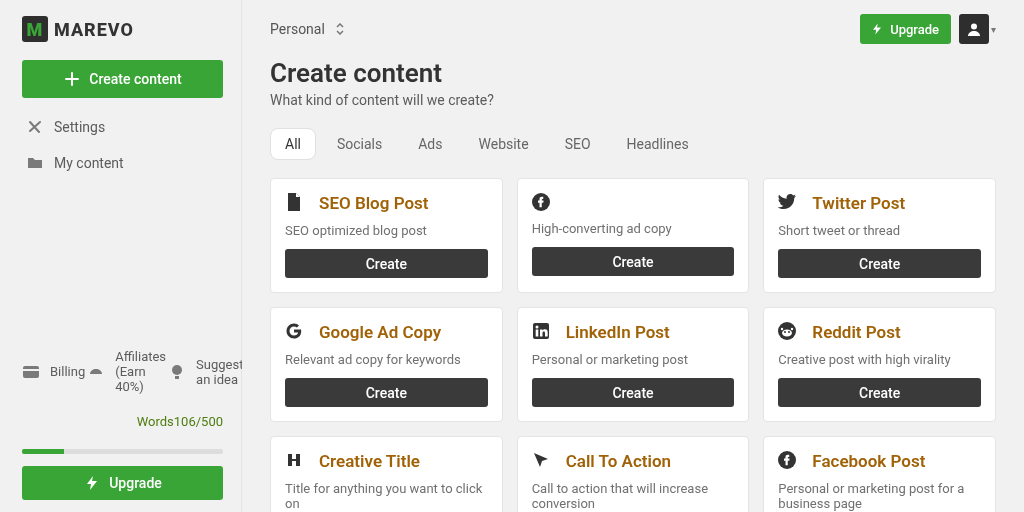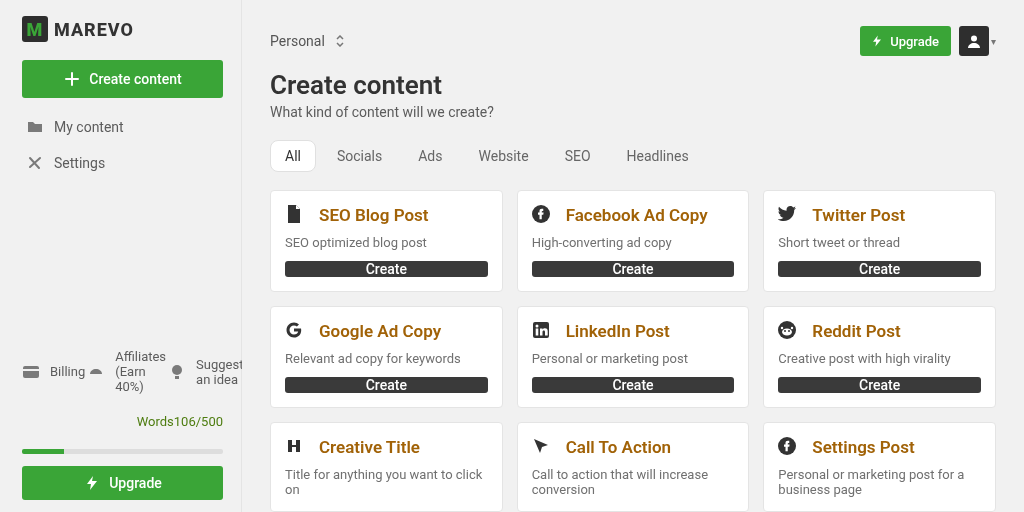--- a/index.html
+++ b/index.html
@@ -12,36 +12,36 @@
 .btn-green{background:#3aa537;color:#fff;height:38px;width:100%}
 .btn-green-sm{background:#3aa537;color:#fff;height:30px;padding:0 12px;font-size:13px}
 .nav{margin-top:14px;display:flex;flex-direction:column;gap:6px}
 .nav-item{display:flex;align-items:center;gap:10px;padding:6px 4px;color:#5c5c5c;font-size:14px;cursor:pointer}
 .spacer{flex:1}
 .bottom-nav{display:flex;flex-direction:row;gap:2px;margin-bottom:10px}
 .bottom-item{display:flex;align-items:center;gap:10px;padding:4px 0;color:#5c5c5c;font-size:13px;cursor:pointer}
 .words-row{display:flex;justify-content:flex-end;font-size:13px;color:#4d7c0f;margin:6px 0 20px}
 .progress{height:5px;background:#ddd;border-radius:2px;margin-bottom:12px;overflow:hidden}
 .progress-fill{height:100%;background:#3aa537;width:21%}
-.main{flex:1;padding:26px 28px 0 28px;background:#f1f1f1;overflow:hidden}
+.main{flex:1;padding:14px 28px 0 28px;background:#f1f1f1;overflow:hidden}
 .topbar{display:flex;align-items:center;justify-content:space-between;margin-bottom:14px}
 .ws-selector{display:flex;align-items:center;gap:6px;font-size:14px;color:#555;cursor:pointer}
 .topbar-right{display:flex;align-items:center;gap:8px}
 .avatar-btn{width:30px;height:30px;background:#2e2e2e;border-radius:3px;display:flex;align-items:center;justify-content:center;color:#fff;cursor:pointer}
 .avatar-wrap{display:flex;align-items:center;gap:2px;cursor:pointer}
 h1{font-size:26px;font-weight:600;margin-bottom:4px}
 .subtitle{font-size:14px;color:#5c5c5c;margin-bottom:20px}
 .tabs{display:flex;gap:6px;margin-bottom:18px}
 .tab{padding:7px 14px;font-size:14px;color:#666;border-radius:8px;cursor:pointer;background:transparent;border:1px solid transparent}
 .tab.active{background:#fff;border-color:#e0e0e0;color:#333}
 .grid{display:grid;grid-template-columns:repeat(3,1fr);gap:14px}
 .card{background:#fff;border:1px solid #e4e4e4;border-radius:4px;padding:14px 14px 14px;display:flex;flex-direction:column;gap:10px}
 .card-head{display:flex;align-items:flex-start;gap:16px;font-size:17px;font-weight:600;color:#a16207}
 .card-desc{font-size:13px;color:#707070;min-height:16px}
-.btn-dark{background:#3a3a3a;color:#fff;height:16px;width:100%;border-radius:3px;font-size:14px;font-weight:500;border:none;cursor:pointer}
+.btn-dark{background:#3a3a3a;color:#fff;height:29px;width:100%;border-radius:3px;font-size:14px;font-weight:500;border:none;cursor:pointer}
 .ic{width:18px;height:18px;display:inline-flex;align-items:center;justify-content:center;flex-shrink:0}
 svg{display:block}
 .caret{font-size:10px;color:#777}
 </style>
 </head>
 <body>
 
 <div class="app">
 
   <aside class="sidebar">
@@ -56,32 +56,32 @@
             <path d="M7 1v12M1 7h12" stroke="#fff" stroke-width="2" stroke-linecap="round"></path>
           </svg>
       </span>
       <span>Create content</span>
     </button>
 
     <nav class="nav">
       <div class="nav-item">
         <span class="ic">
           <svg width="16" height="16" viewBox="0 0 16 16" fill="#7a7a7a">
+              <path d="M3 12l10-9M12 13l-9-10" stroke="#7a7a7a" stroke-width="2" stroke-linecap="round"></path>
+            </svg>
+        </span>
+        <span>Settings</span>
+      </div>
+      <div class="nav-item">
+        <span class="ic">
+          <svg width="16" height="16" viewBox="0 0 16 16" fill="#7a7a7a">
               <path d="M1 3h5l2 2h7v8H1z"></path>
             </svg>
         </span>
         <span>My content</span>
-      </div>
-      <div class="nav-item">
-        <span class="ic">
-          <svg width="16" height="16" viewBox="0 0 16 16" fill="#7a7a7a">
-              <path d="M3 12l10-9M12 13l-9-10" stroke="#7a7a7a" stroke-width="2" stroke-linecap="round"></path>
-            </svg>
-        </span>
-        <span>Settings</span>
       </div>
     </nav>
 
     <div class="spacer"></div>
 
     <div class="bottom-nav">
       <div class="bottom-item">
         <span class="ic">
           <svg width="16" height="12" viewBox="0 0 16 12" fill="#7a7a7a">
               <rect width="16" height="12" rx="2"></rect>
@@ -196,21 +196,20 @@
       </div>
 
       <div class="card">
         <div class="card-head">
           <span class="ic">
               <svg width="18" height="18" viewBox="0 0 18 18">
                 <circle cx="9" cy="9" r="9" fill="#333"></circle>
                 <path d="M10 5h2V2h-2c-2 0-3 1-3 3v2H5v3h2v6h3v-6h2l.5-3H10V6c0-.6.4-1 1-1z" fill="#fff" transform="scale(0.75) translate(3 3)"></path>
               </svg>
             </span>
-          <span>Facebook Ad Copy</span>
         </div>
         <div class="card-desc">High-converting ad copy</div>
         <button class="btn-dark">Create</button>
       </div>
 
       <div class="card">
         <div class="card-head">
           <span class="ic">
               <svg width="18" height="16" viewBox="0 0 18 16" fill="#333">
                 <path d="M18 2c-.7.3-1.4.5-2.2.6.8-.5 1.4-1.2 1.7-2.1-.7.4-1.6.8-2.4.9C14.4.5 13.4 0 12.3 0 10.2 0 8.5 1.7 8.5 3.8c0 .3 0 .6.1.9C5.5 4.5 2.8 3 1 .7.7 1.3.5 2 .5 2.7c0 1.3.7 2.5 1.7 3.1-.6 0-1.2-.2-1.7-.5v.1c0 1.8 1.3 3.4 3 3.7-.3.1-.6.1-1 .1-.2 0-.5 0-.7-.1.5 1.5 1.9 2.6 3.6 2.6-1.3 1-3 1.6-4.8 1.6-.3 0-.6 0-.9-.1C1.6 14.4 3.6 15 5.7 15c6.8 0 10.5-5.6 10.5-10.5v-.5c.7-.5 1.3-1.2 1.8-2z"></path>
@@ -294,19 +293,19 @@
       </div>
 
       <div class="card">
         <div class="card-head">
           <span class="ic">
               <svg width="18" height="18" viewBox="0 0 18 18">
                 <circle cx="9" cy="9" r="9" fill="#333"></circle>
                 <path d="M10 5h2V2h-2c-2 0-3 1-3 3v2H5v3h2v6h3v-6h2l.5-3H10V6c0-.6.4-1 1-1z" fill="#fff" transform="scale(0.75) translate(3 3)"></path>
               </svg>
             </span>
-          <span>Settings Post</span>
+          <span>Facebook Post</span>
         </div>
         <div class="card-desc">Personal or marketing post for a business page</div>
       </div>
     </div>
   </main>
 </div>
 
 </body></html>

